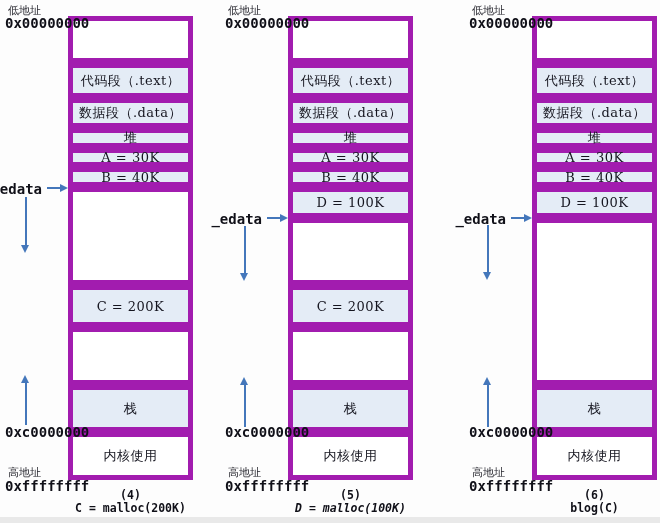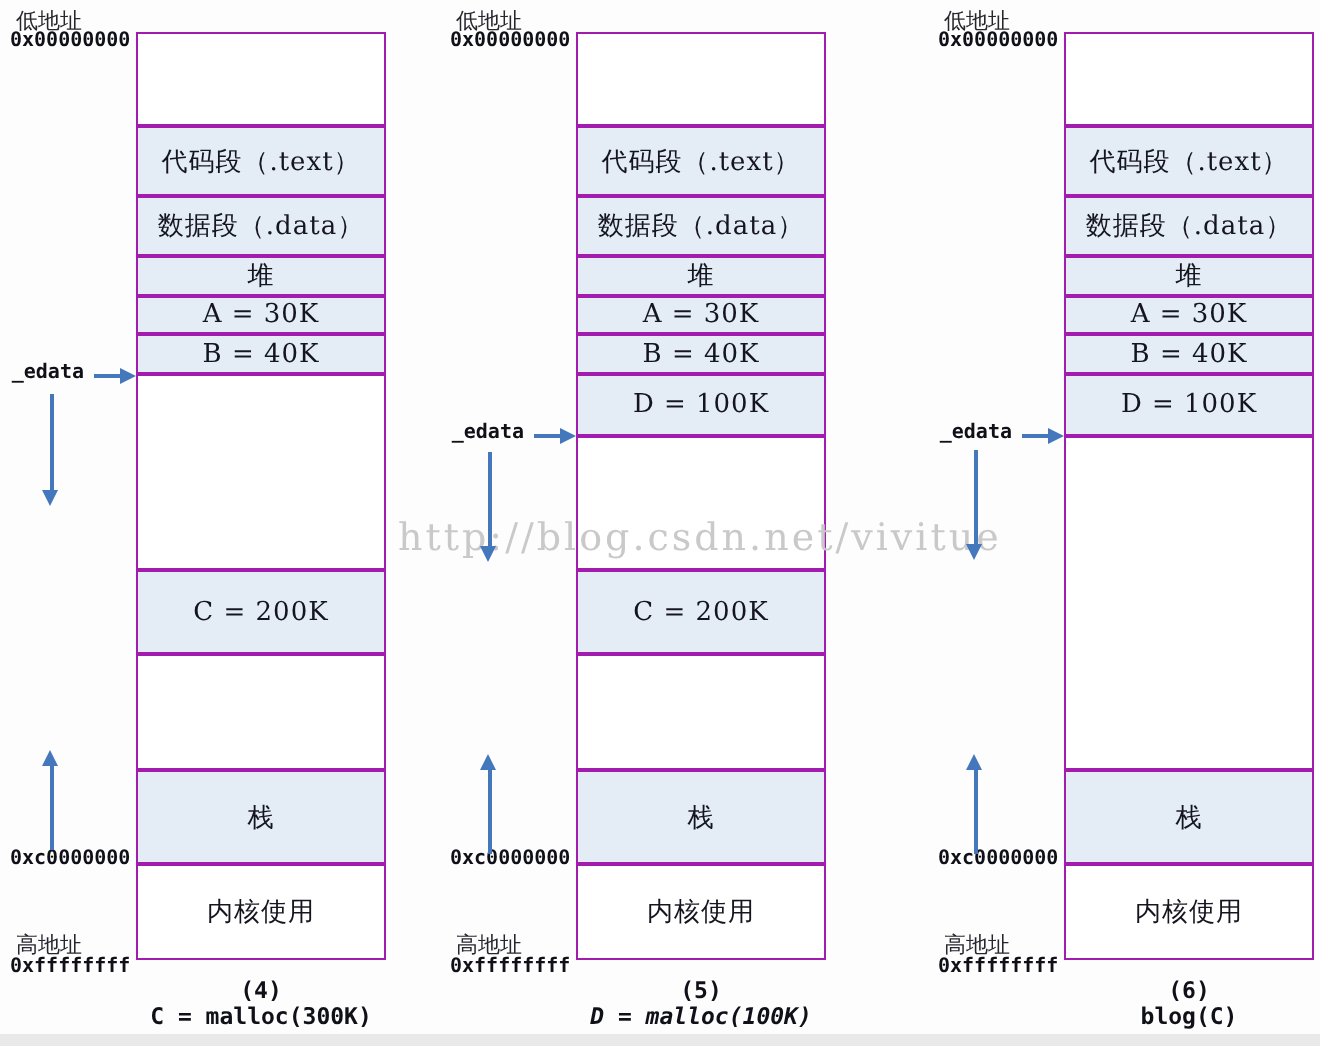--- a/index.html
+++ b/index.html
@@ -1,33 +1,33 @@
 <!DOCTYPE html>
 <html><head>
 <meta charset="utf-8">
 <style>
   html,body{margin:0;padding:0;background:#ffffff;}
   #stage{
     position:relative;width:660px;height:523px;background:#fdfdfd;
     font-family:"DejaVu Serif","Liberation Serif",serif;overflow:hidden;
   }
   .seg-row{
-    position:absolute;box-sizing:border-box;border:1px solid #a21caf;
+    position:absolute;box-sizing:border-box;border:5px solid #a21caf;
     display:flex;align-items:center;justify-content:center;
     font-size:13px;color:#15151f;z-index:2;letter-spacing:.5px;white-space:nowrap;
   }
   .seg-row.filled{background:#e4ecf6;}
   .seg-row.plain{background:#ffffff;}
   .cn-label{
     position:absolute;font-family:Liberation Sans, sans-serif;
     font-size:11px;color:#26262e;z-index:3;white-space:nowrap;
   }
   .mono-label{
     position:absolute;font-family:"DejaVu Sans Mono","Liberation Mono",monospace;
-    font-size:10px;font-weight:bold;color:#101018;z-index:3;white-space:nowrap;
+    font-size:14px;font-weight:bold;color:#101018;z-index:3;white-space:nowrap;
   }
   .caption{
     position:absolute;font-family:"DejaVu Sans Mono","Liberation Mono",monospace;
     font-size:11.5px;font-weight:bold;color:#101018;z-index:3;
     width:125px;text-align:center;white-space:nowrap;
   }
   .v-line{position:absolute;width:2px;z-index:6;}
   .h-line{position:absolute;height:2px;z-index:6;}
   .tri-down{position:absolute;width:0;height:0;z-index:6;
     border-left:4px solid transparent;border-right:4px solid transparent;}
@@ -42,21 +42,20 @@
   }
   .bottom-strip{
     position:absolute;left:0;top:517px;width:660px;height:6px;
     background:#e9e9e9;z-index:1;
   }
 </style>
 </head>
 <body>
 
 <div id="stage">
-  <div class="watermark">http://blog.csdn.net/vivitue</div>
   <div class="bottom-strip"></div>
 <div class="seg-row plain" style="left: 68px; top: 16px; width: 125px; height: 47px;"></div>
     <div class="seg-row filled" style="left: 68px; top: 63px; width: 125px; height: 35px;">代码段（.text）</div>
     <div class="seg-row filled" style="left: 68px; top: 98px; width: 125px; height: 30px;">数据段（.data）</div>
     <div class="seg-row filled" style="left: 68px; top: 128px; width: 125px; height: 20px;">堆</div>
     <div class="seg-row filled" style="left: 68px; top: 148px; width: 125px; height: 19px;">A = 30K</div>
     <div class="seg-row filled" style="left: 68px; top: 167px; width: 125px; height: 20px;">B = 40K</div>
     <div class="seg-row plain" style="left: 68px; top: 187px; width: 125px; height: 98px;"></div>
     <div class="seg-row filled" style="left: 68px; top: 285px; width: 125px; height: 42px;">C = 200K</div>
     <div class="seg-row plain" style="left: 68px; top: 327px; width: 125px; height: 58px;"></div>
@@ -68,21 +67,21 @@
     <div class="h-line" style="left: 47px; top: 187px; width: 15px; background: rgb(68, 119, 187);"></div>
     <div class="tri-right" style="left: 60px; top: 184px; border-left: 8px solid rgb(68, 119, 187);"></div>
     <div class="v-line" style="left: 25px; top: 197px; height: 48px; background: rgb(68, 119, 187);"></div>
     <div class="tri-down" style="left: 21px; top: 245px; border-top: 8px solid rgb(68, 119, 187);"></div>
     <div class="tri-up" style="left: 21px; top: 375px; border-bottom: 8px solid rgb(68, 119, 187);"></div>
     <div class="v-line" style="left: 25px; top: 383px; height: 42px; background: rgb(68, 119, 187);"></div>
     <div class="mono-label" style="left: 5px; top: 424px;">0xc0000000</div>
     <div class="cn-label" style="left: 8px; top: 465px;">高地址</div>
     <div class="mono-label" style="left: 5px; top: 478px;">0xffffffff</div>
     <div class="caption" style="left: 68px; top: 488px;">(4)</div>
-    <div class="caption" style="left: 68px; top: 501px;">C = malloc(300K)</div>
+    <div class="caption" style="left: 68px; top: 501px;">C = malloc(200K)</div>
     <div class="seg-row plain" style="left: 288px; top: 16px; width: 125px; height: 47px;"></div>
     <div class="seg-row filled" style="left: 288px; top: 63px; width: 125px; height: 35px;">代码段（.text）</div>
     <div class="seg-row filled" style="left: 288px; top: 98px; width: 125px; height: 30px;">数据段（.data）</div>
     <div class="seg-row filled" style="left: 288px; top: 128px; width: 125px; height: 20px;">堆</div>
     <div class="seg-row filled" style="left: 288px; top: 148px; width: 125px; height: 19px;">A = 30K</div>
     <div class="seg-row filled" style="left: 288px; top: 167px; width: 125px; height: 20px;">B = 40K</div>
     <div class="seg-row filled" style="left: 288px; top: 187px; width: 125px; height: 31px;">D = 100K</div>
     <div class="seg-row plain" style="left: 288px; top: 218px; width: 125px; height: 67px;"></div>
     <div class="seg-row filled" style="left: 288px; top: 285px; width: 125px; height: 42px;">C = 200K</div>
     <div class="seg-row plain" style="left: 288px; top: 327px; width: 125px; height: 58px;"></div>

